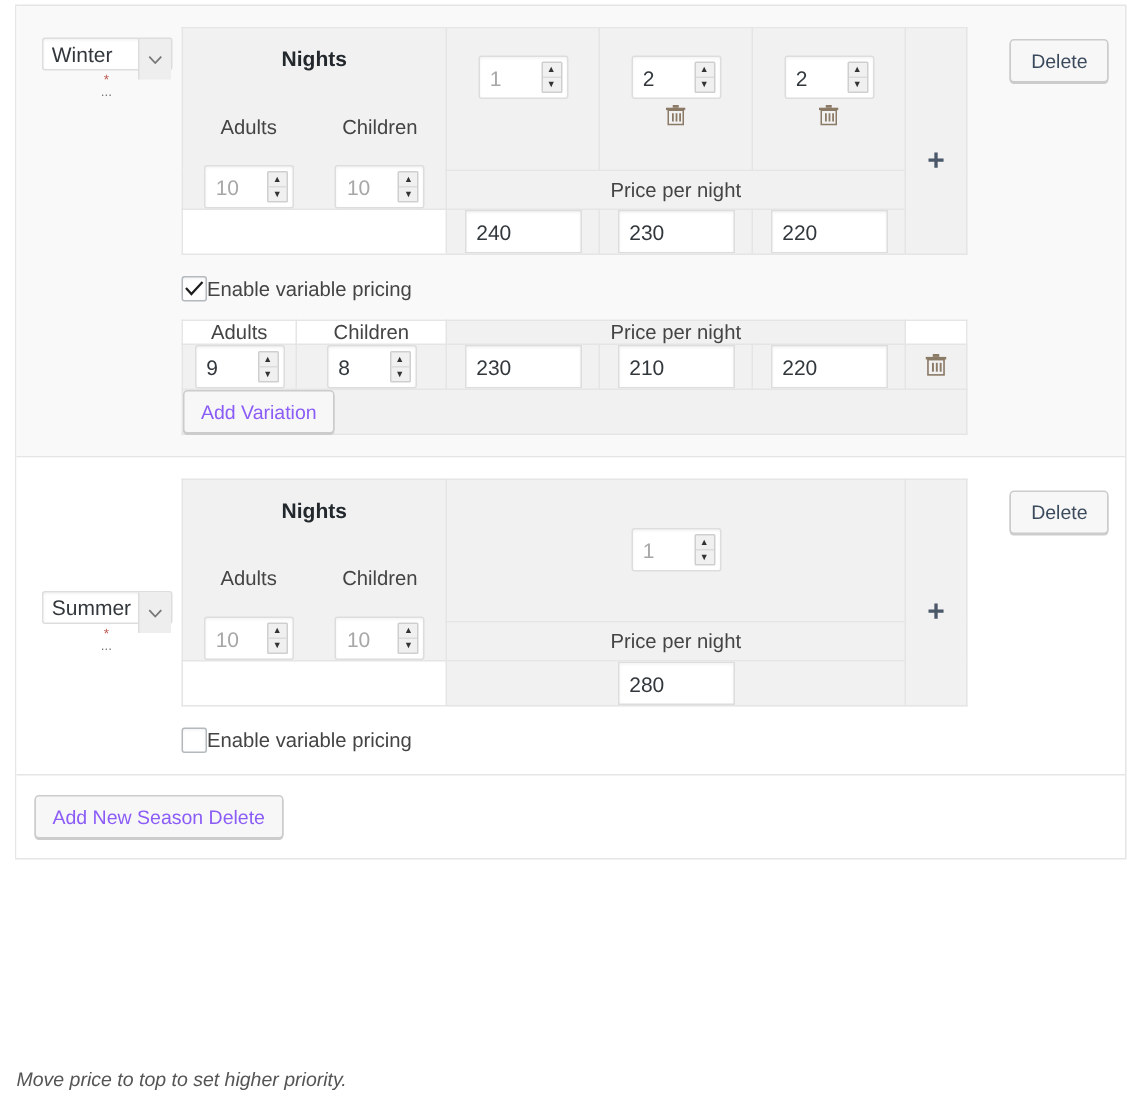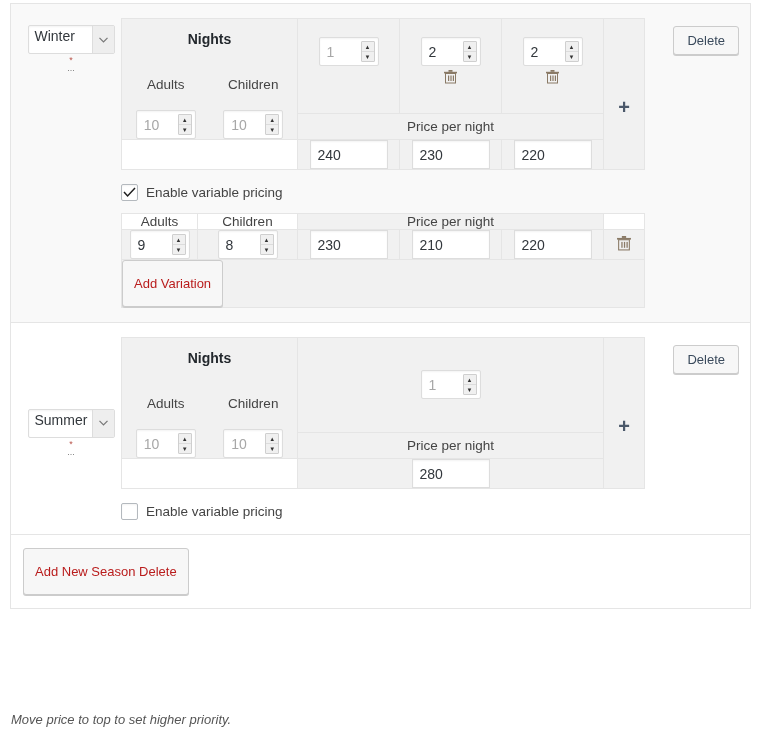--- a/index.html
+++ b/index.html
@@ -36,21 +36,21 @@
   .select-col {
     width: 100px;
     flex: 0 0 100px;
     padding-top: 7px;
     text-align: center;
   }
   .season-select {
     -webkit-appearance: none;
     appearance: none;
     width: 87px;
-    height: 29px;
+    height: 22px;
     padding: 2px 24px 2px 6px;
     font-family: "Liberation Sans", sans-serif;
     font-size: 14px;
     color: #32373c;
     background: #ffffff;
     border: 1px solid #ddd;
     border-radius: 2px;
     box-shadow: 0 1px 2px rgba(0,0,0,.05) inset;
     text-align: left;
     display: inline-block;
@@ -210,21 +210,20 @@
     color: #4b586a;
     cursor: pointer;
     user-select: none;
   }
 
   
   .varblock { margin-top: 14px; }
   .var-toggle {
     display: flex;
     align-items: center;
-    gap: 8px;
     margin-bottom: 12px;
   }
   .cb {
     width: 17px; height: 17px;
     border: 1px solid #b4b9be;
     border-radius: 2px;
     background: #fff;
     box-shadow: 0 1px 2px rgba(0,0,0,.05) inset;
     display: inline-flex;
     align-items: center; justify-content: center;
@@ -251,25 +250,25 @@
     font-size: 13.5px;
     color: #444;
     padding: 11px 0;
   }
   .var-occ-cell { padding: 10px 0; text-align: center; background: #fff; }
   .var-trash-cell { text-align: center; background: #fff; width: 41px; }
   .addvar-cell { background: #ffffff; padding: 11px 0 12px 12px; }
 
   .btn {
     display: inline-block;
-    padding: 14px 11px;
+    padding: 5px 11px;
     font-family: "Liberation Sans", sans-serif;
     font-size: 13px;
     line-height: 17px;
-    color: #b91c1c;
+    color: #8b5cf6;
     background: #f7f7f7;
     border: 1px solid #ccc;
     border-radius: 3px;
     box-shadow: 0 1px 0 #ccc;
     cursor: pointer;
     white-space: nowrap;
   }
   .btn-delete {
     position: absolute;
     right: 11px;

